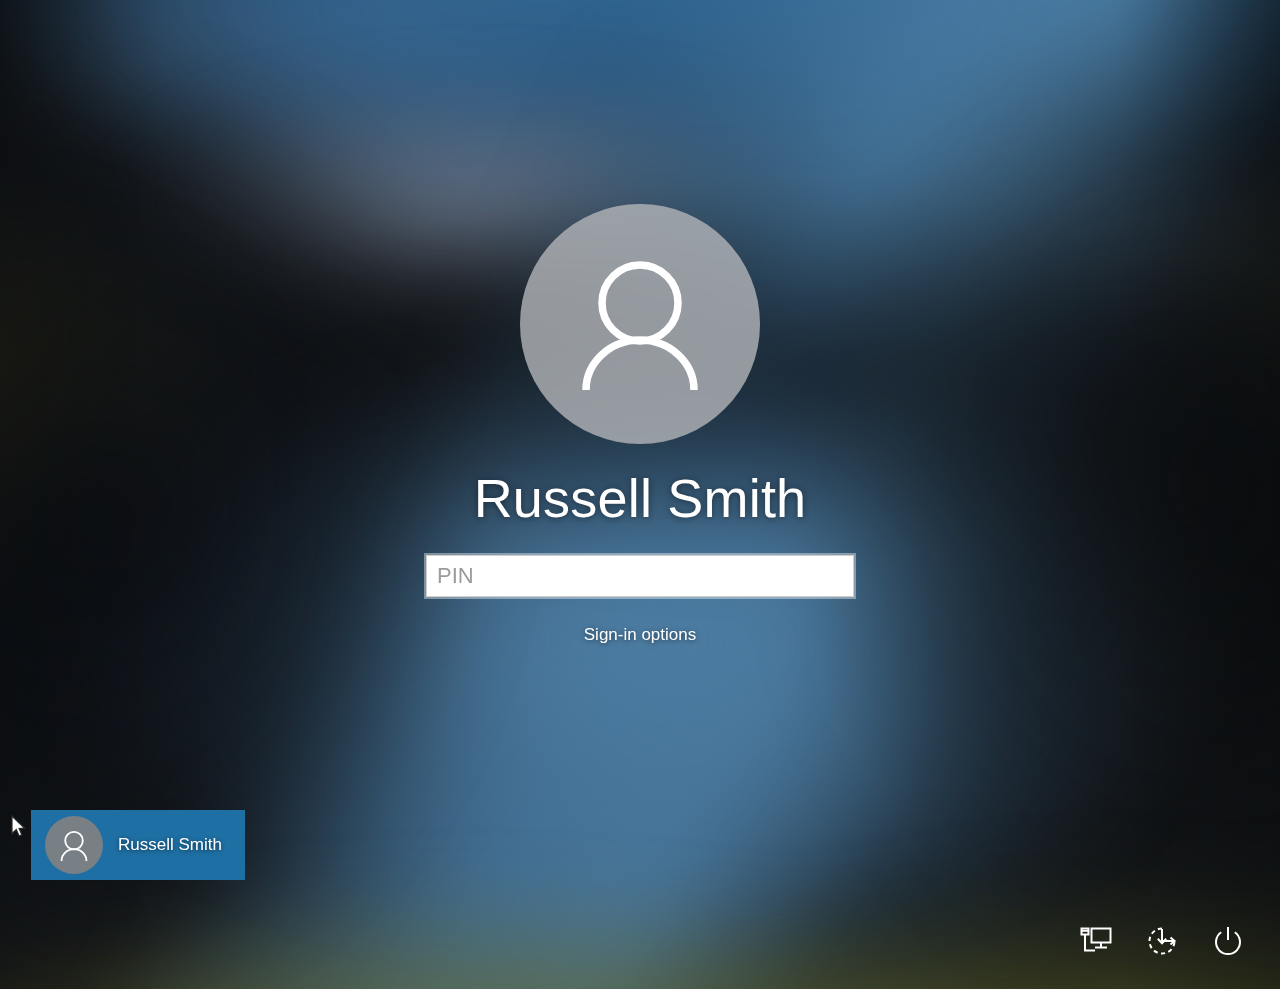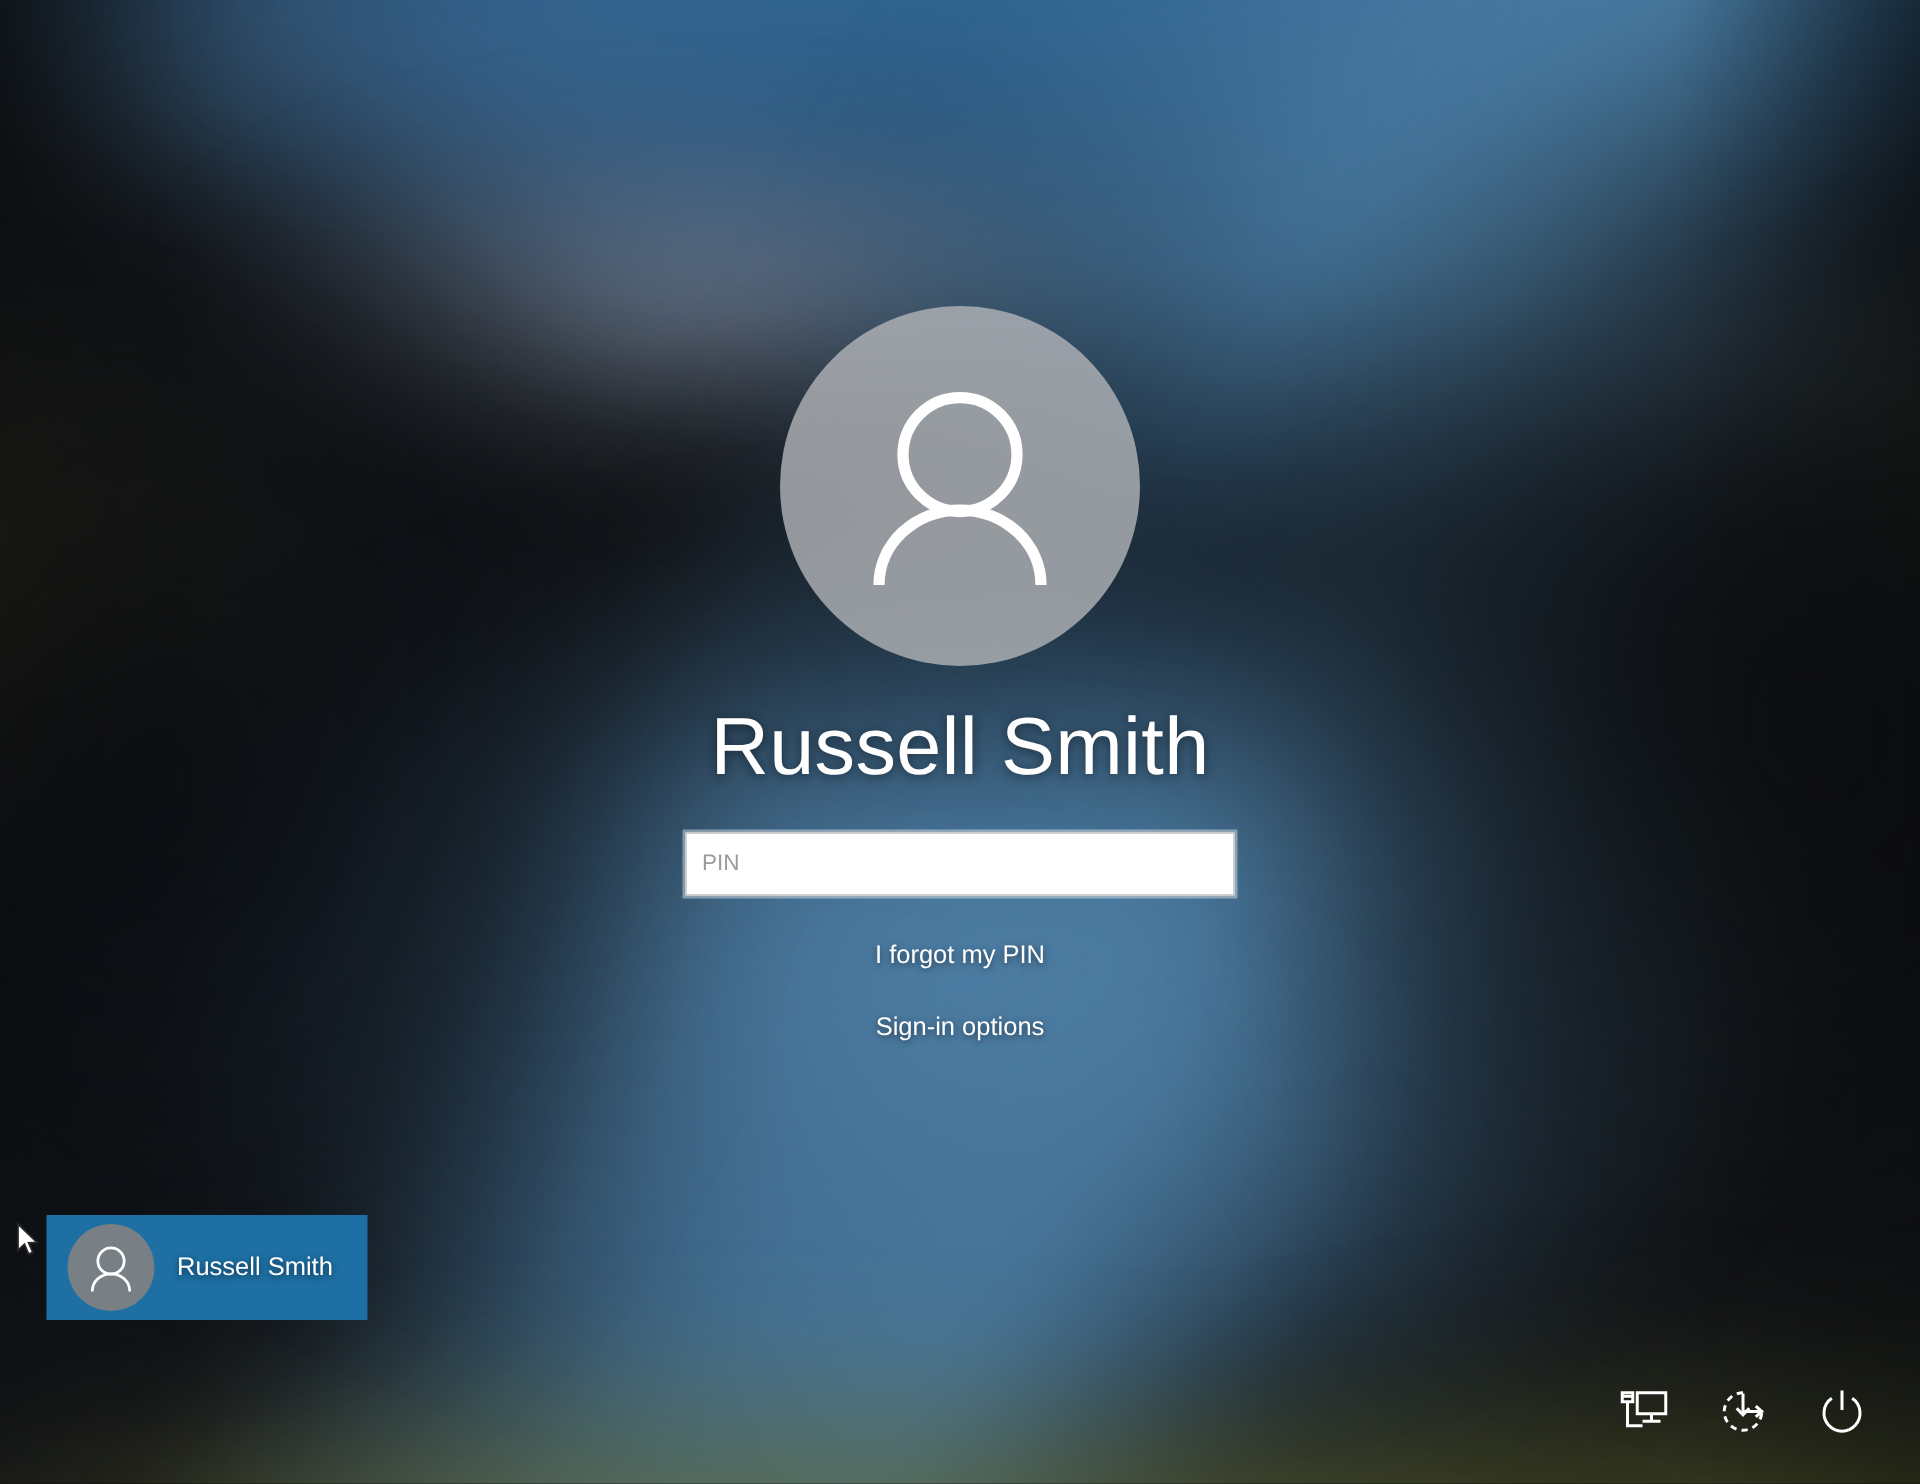--- a/index.html
+++ b/index.html
@@ -117,30 +117,30 @@
     line-height: 1.05;
     text-shadow: 0 1px 7px rgba(0,0,0,0.45);
   }
 
   #pin-row {
     margin-top: 28px;
     display: flex;
     justify-content: center;
   }
   #pin-input {
-    width: 366px;
+    width: 428px;
     height: 42px;
     box-sizing: border-box;
     background: #ffffff;
     border: 1px solid #cfcfcf;
     outline: 2px solid rgba(255,255,255,0.40);
     outline-offset: 0px;
     padding: 0 10px;
     font-family: "Liberation Sans", sans-serif;
-    font-size: 15px;
+    font-size: 22px;
     color: #222;
   }
   #pin-input::placeholder { color: #9b9b9b; opacity: 1; }
 
   .link-row {
     color: #ffffff;
     font-size: 17px;
     font-weight: 400;
     text-shadow: 0 1px 5px rgba(0,0,0,0.5);
     cursor: pointer;
@@ -234,21 +234,20 @@
       <path d="M11 132 A54 50 0 0 1 119 132"></path>
     </svg>
   </div>
 
   <div id="display-name">Russell Smith</div>
 
   <div id="pin-row">
     <input id="pin-input" type="password" autocomplete="off" placeholder="PIN" style="">
   </div>
 
-  <div id="forgot-pin" class="link-row">I forgot my PIN</div>
 
   <div id="signin-options" class="link-row">Sign-in options</div>
 
 </div>
 
 <div id="user-list">
 
   <div class="user-row selected">
     <div class="user-av">
       <svg width="30" height="31" viewBox="0 0 130 132" fill="none" stroke="#ffffff" stroke-width="8" stroke-linecap="round">

